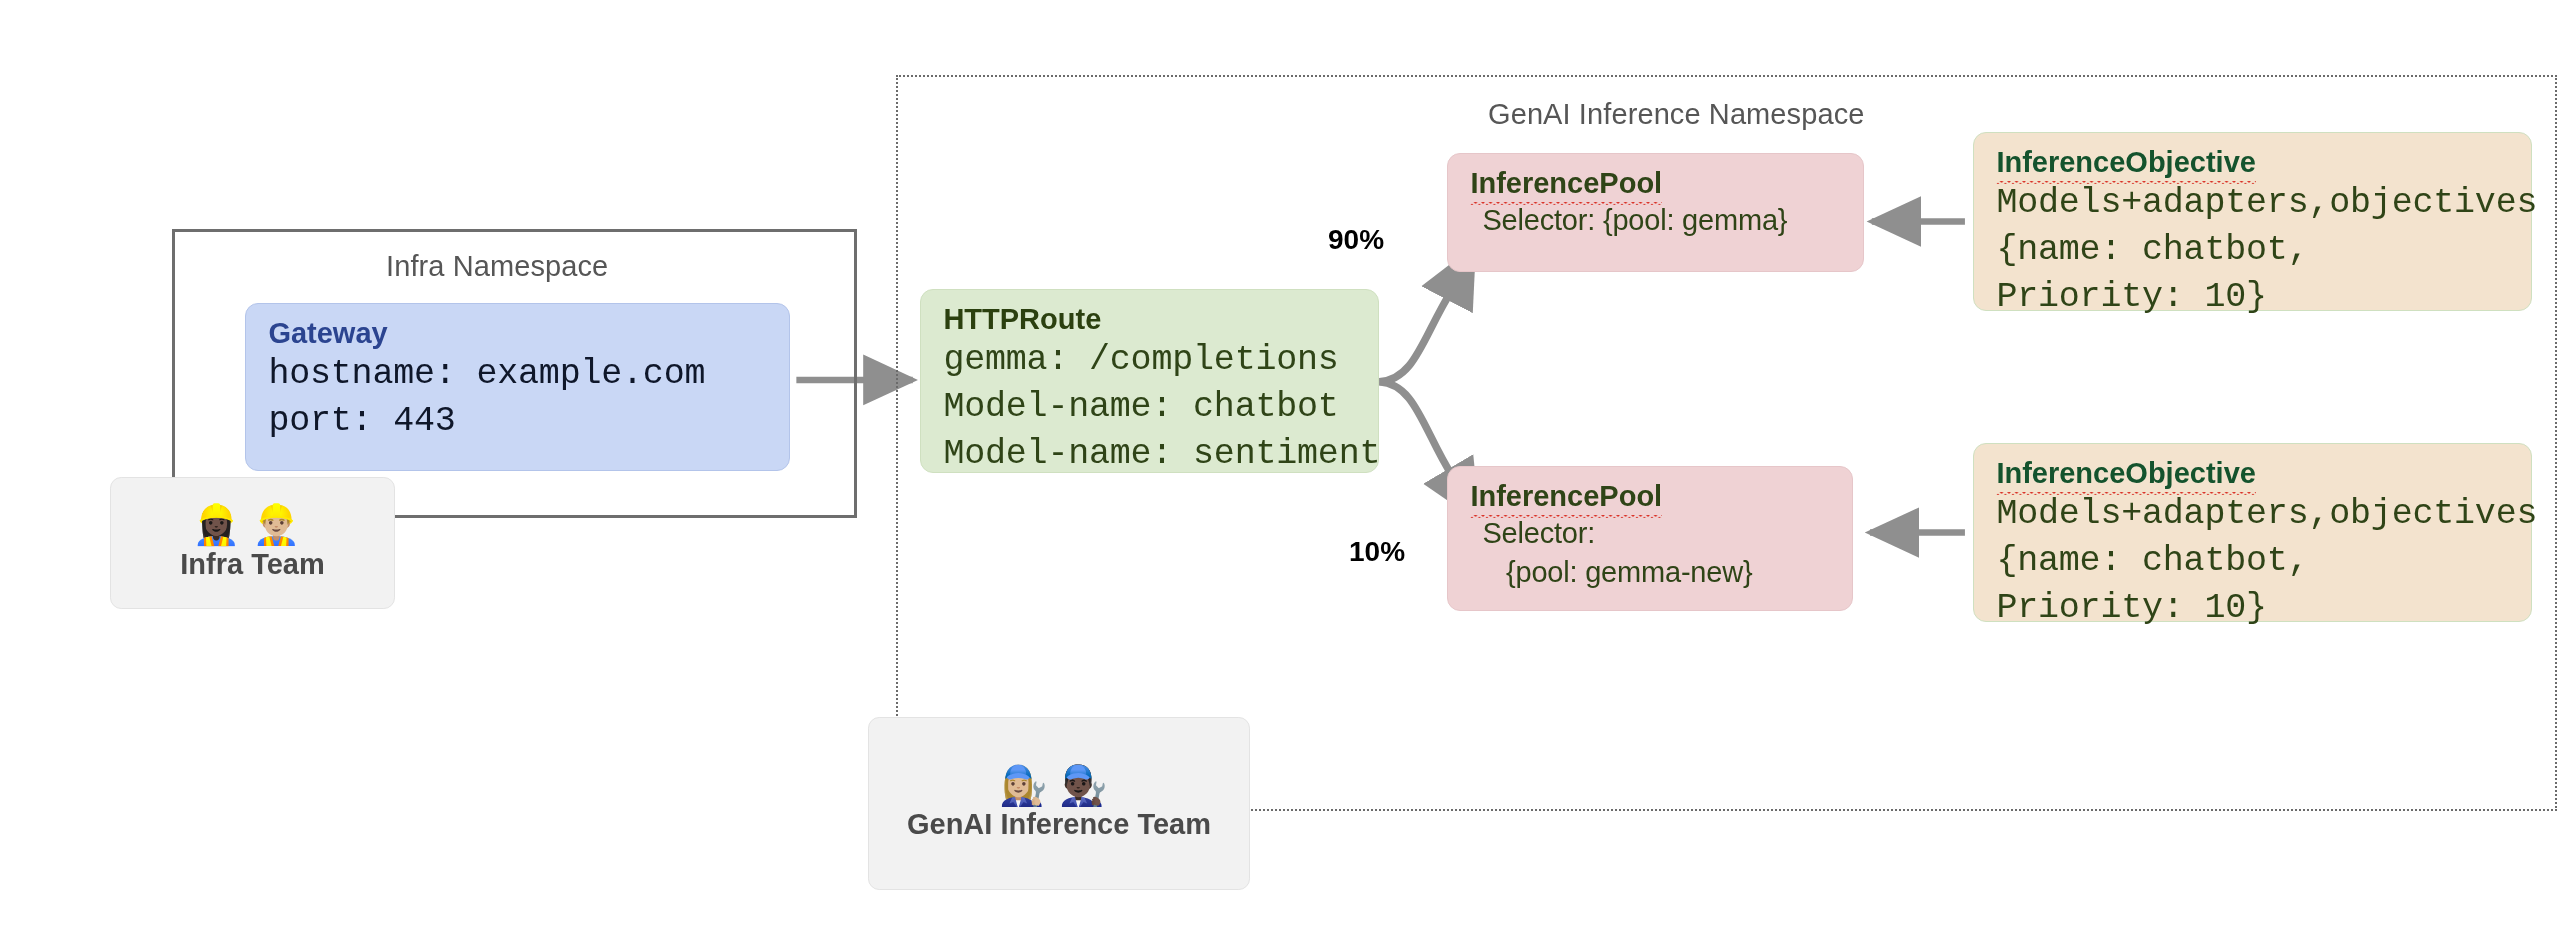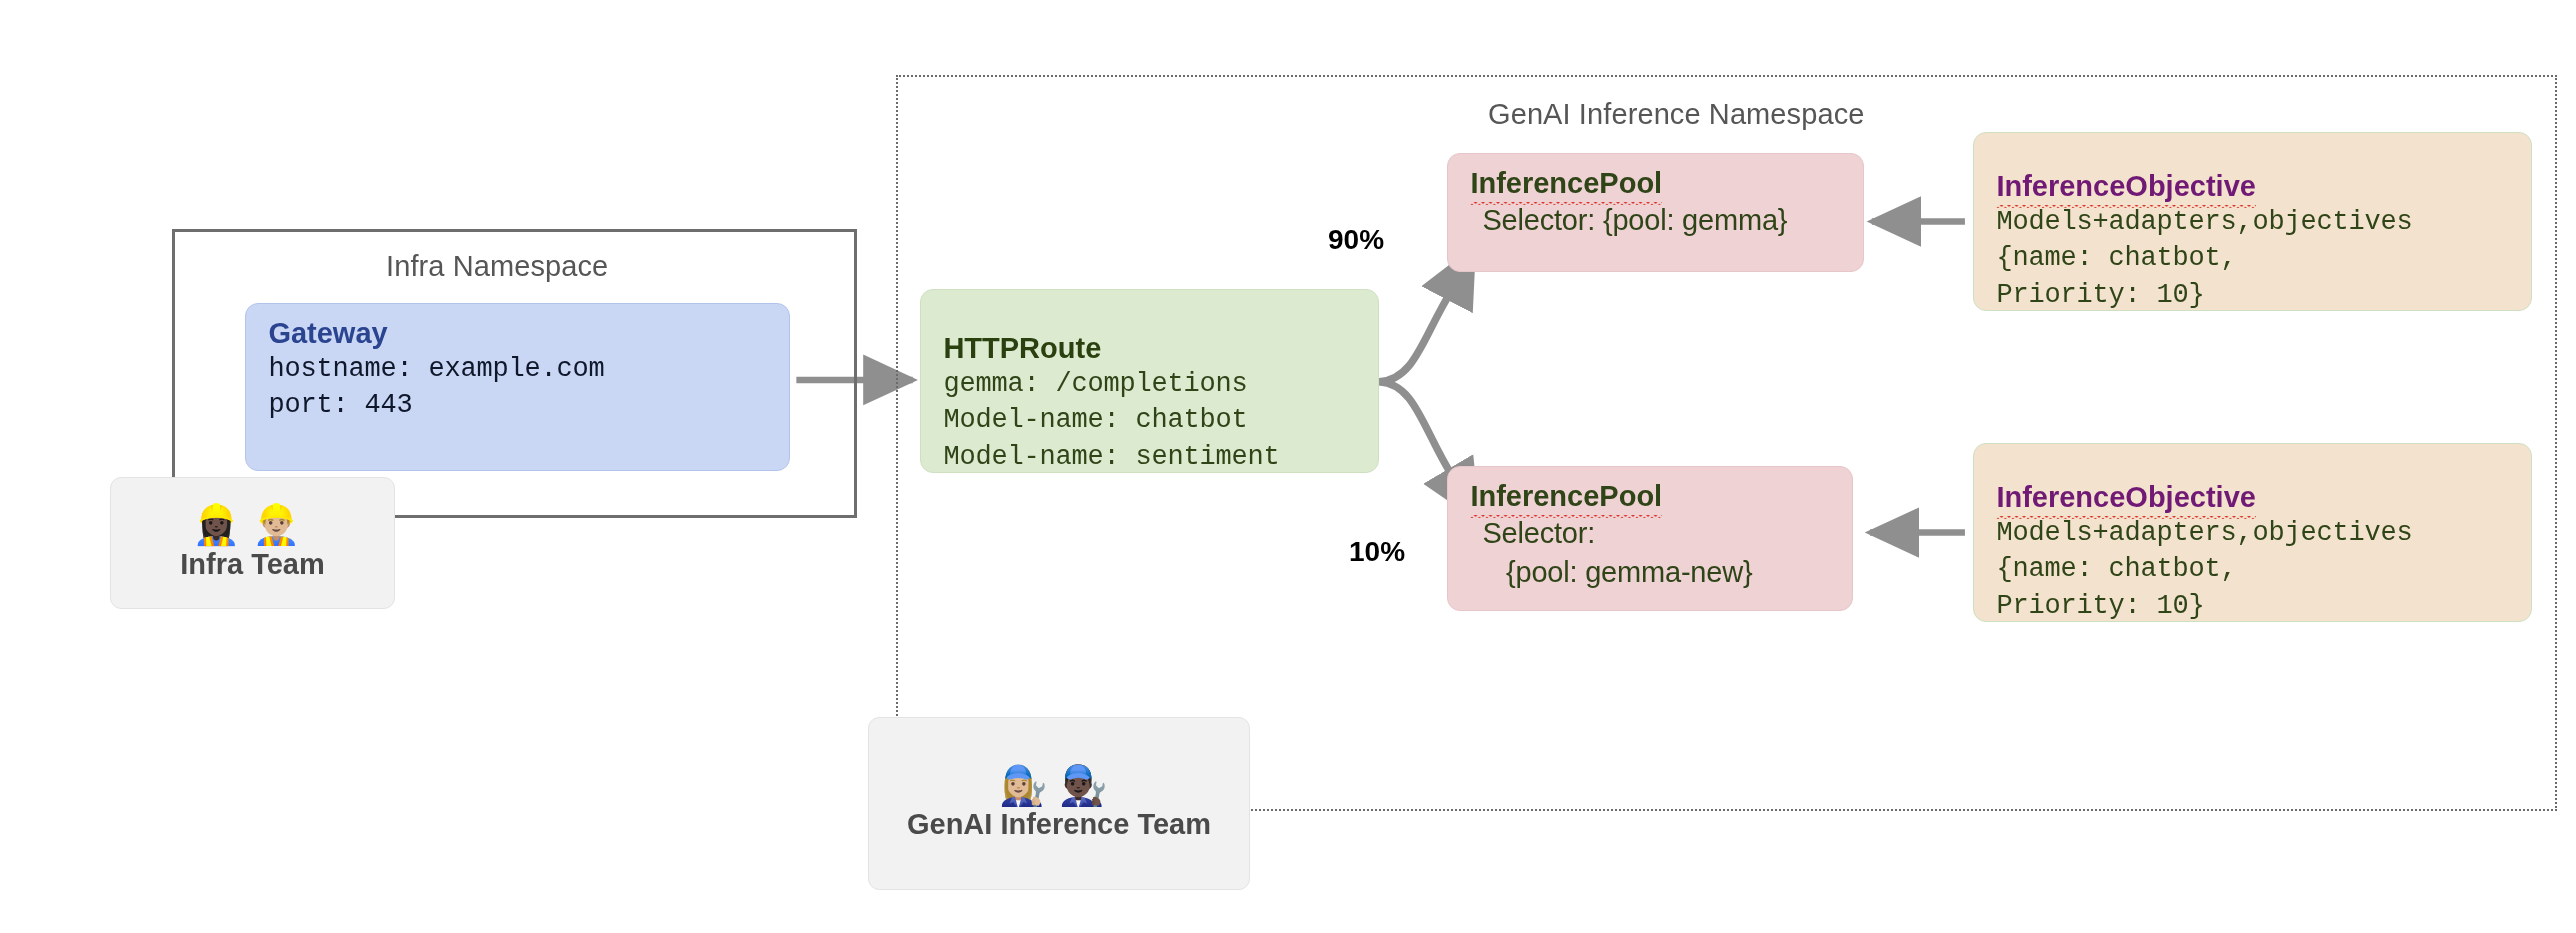--- a/index.html
+++ b/index.html
@@ -63,21 +63,21 @@
     white-space: nowrap;
     font-family: "Liberation Sans", sans-serif;
   }
   .node .ln {
     font-size: 28px;
     line-height: 1.35;
     white-space: pre;
   }
   .mono .ln {
     font-family: "Liberation Mono", monospace;
-    font-size: 27px;
+    font-size: 35px;
     letter-spacing: -0.2px;
   }
   .sans .ln {
     font-family: "Liberation Sans", sans-serif;
     font-size: 29px;
     letter-spacing: -0.2px;
     margin-left: 12px;
   }
 
   
@@ -88,37 +88,37 @@
   }
   .gateway .ttl { color: #2b4490; }
   .gateway .ln  { color: #0f172a; }
 
   
   .httproute {
     background: #dcead0;
     border: 0.9px solid #cfe0c0;
     color: #2d4218;
   }
-  .httproute .ttl { color: #2b400f; margin-top: 29px; }
+  .httproute .ttl { color: #2b400f; }
   .httproute .ln  { color: #2f4417; }
 
   
   .pool {
     background: #efd2d4;
     border: 0.9px solid #e6c6c9;
   }
   .pool .ttl { color: #2f4417; }
   .pool .ln  { color: #2f4417; }
 
   
   .objective {
     background: #f3e3ce;
     border: 1.9px solid #cfe0c0;
   }
-  .objective .ttl { color: #701a75; margin-top: 24px; }
+  .objective .ttl { color: #14532d; }
   .objective .ln  { color: #2f4417; }
 
   
   .squiggle {
     position: relative;
     display: inline-block;
   }
   .squiggle::after {
     content: "";
     position: absolute;

